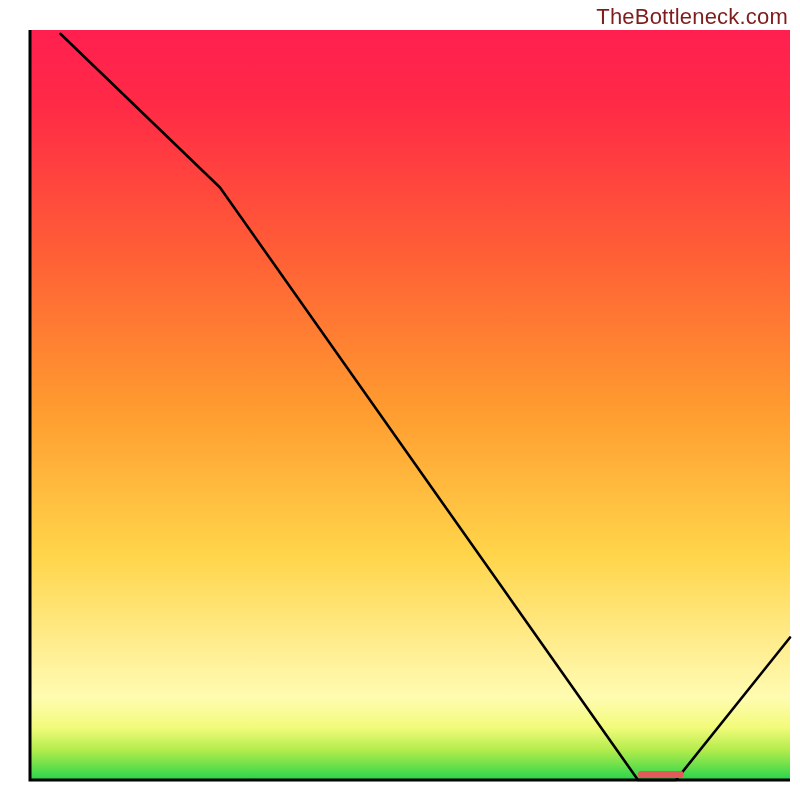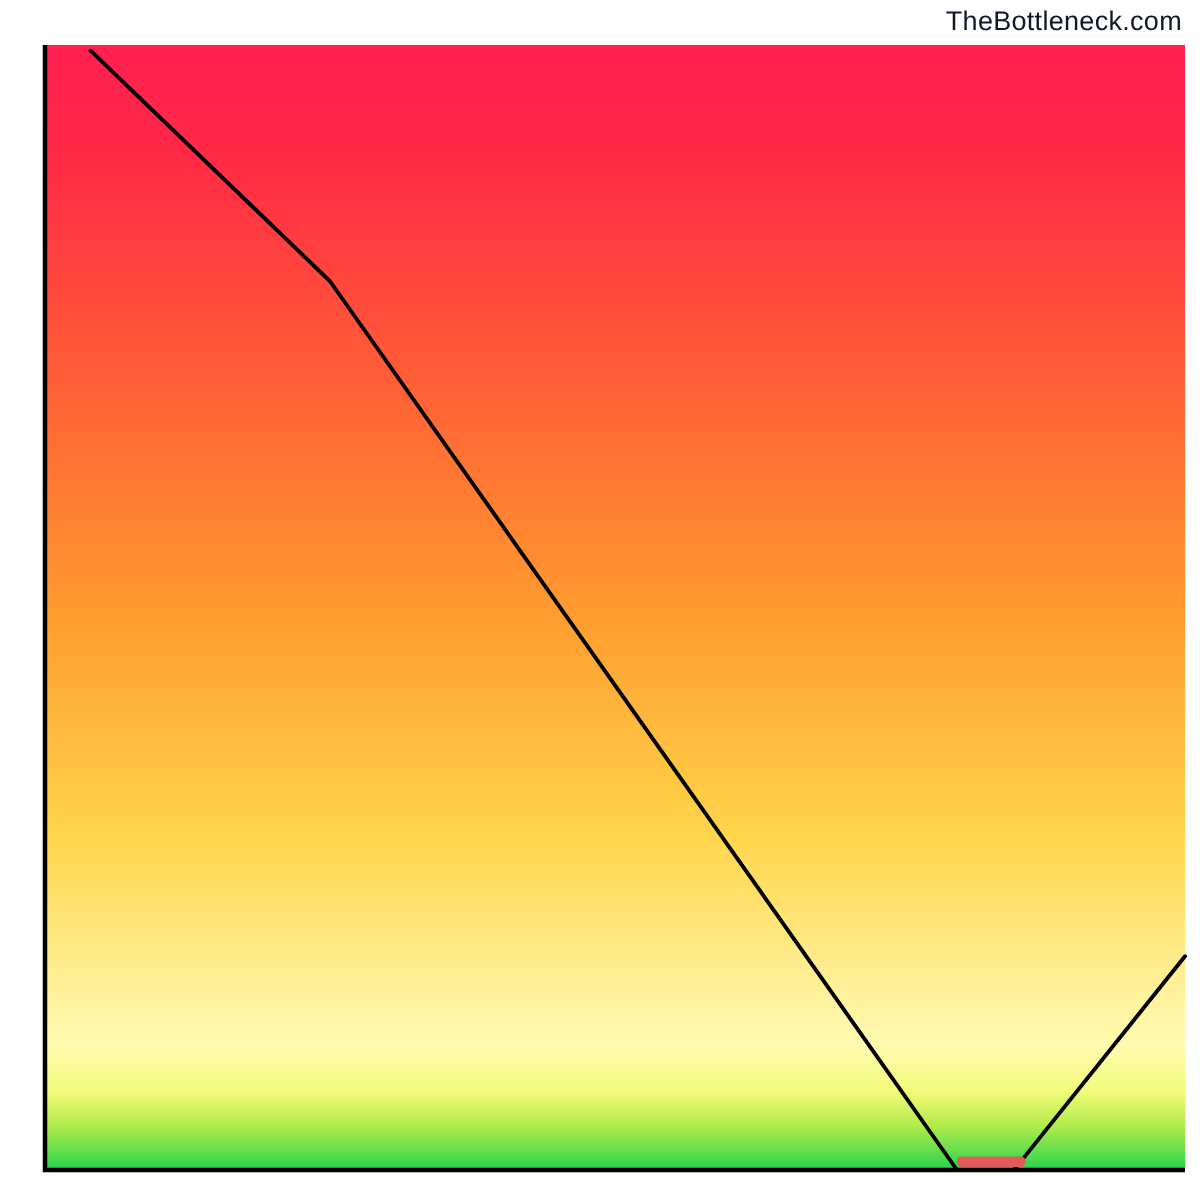--- a/index.html
+++ b/index.html
@@ -13,22 +13,22 @@
   }
   .container {
     position: relative;
     width: 800px;
     height: 800px;
   }
   .attribution {
     position: absolute;
     top: 4px;
     right: 12px;
-    font-size: 18px;
-    color: #0f172a;
+    font-size: 22px;
+    color: #7f1d1d;
     font-weight: 500;
     letter-spacing: 0.2px;
   }
   svg.chart {
     position: absolute;
     left: 0;
     top: 0;
   }
 </style>
 </head>

